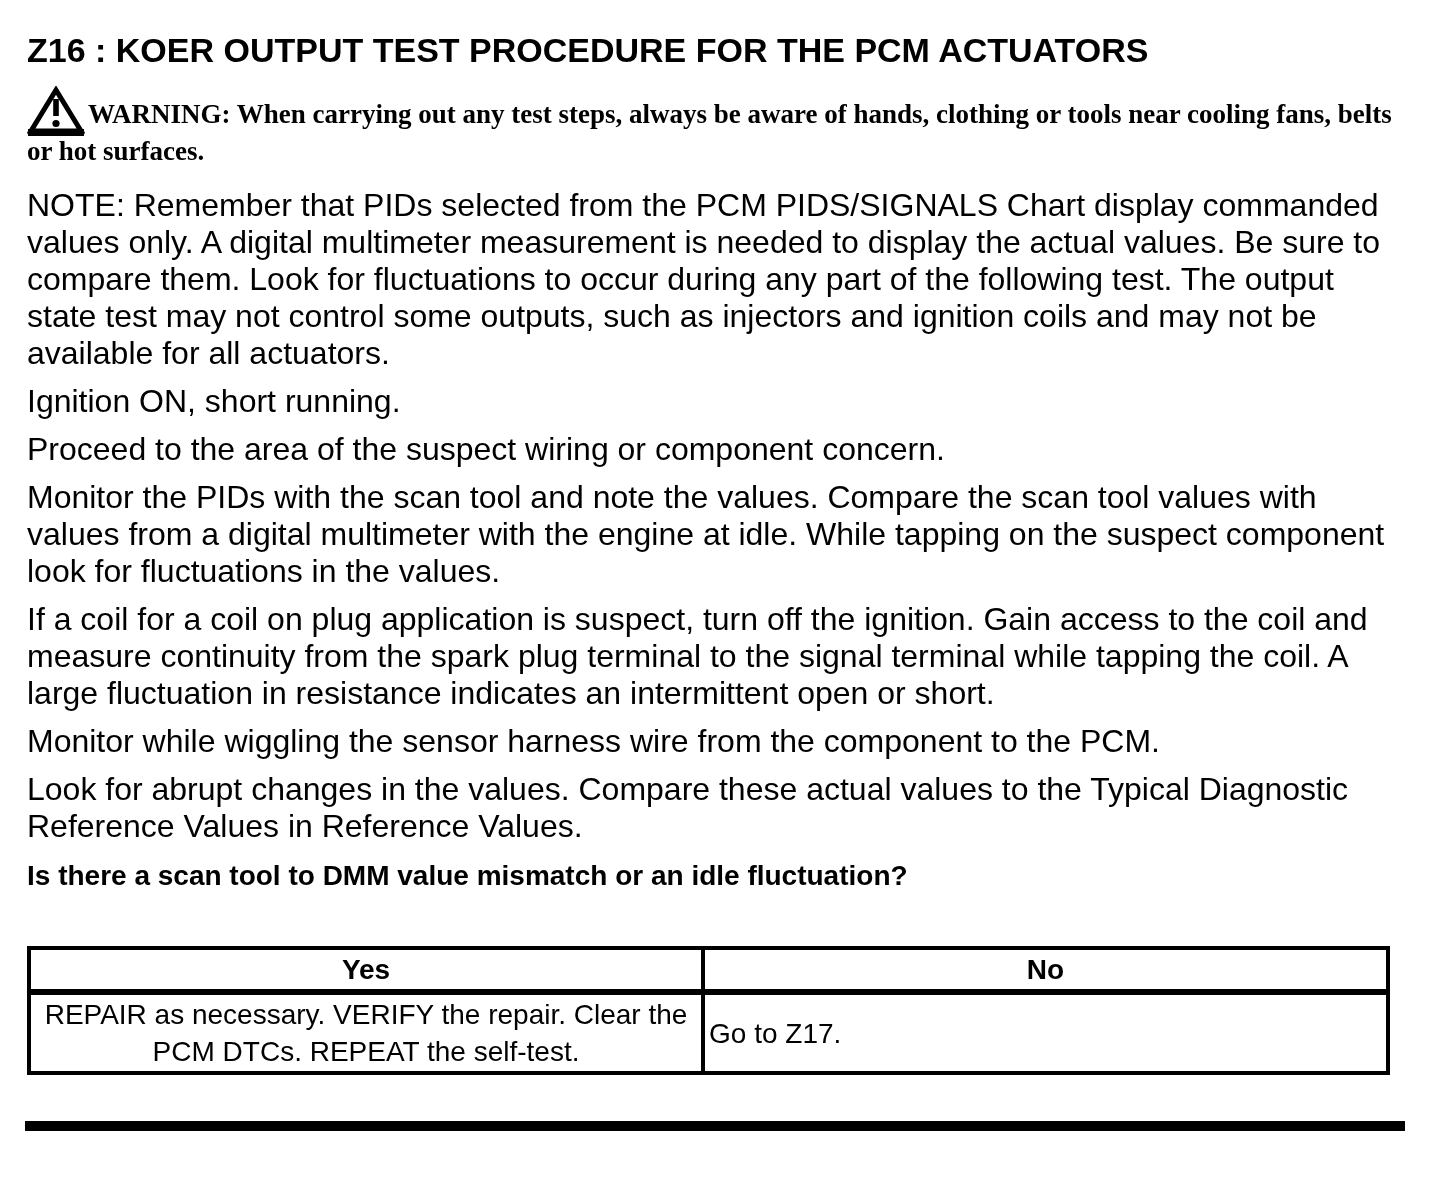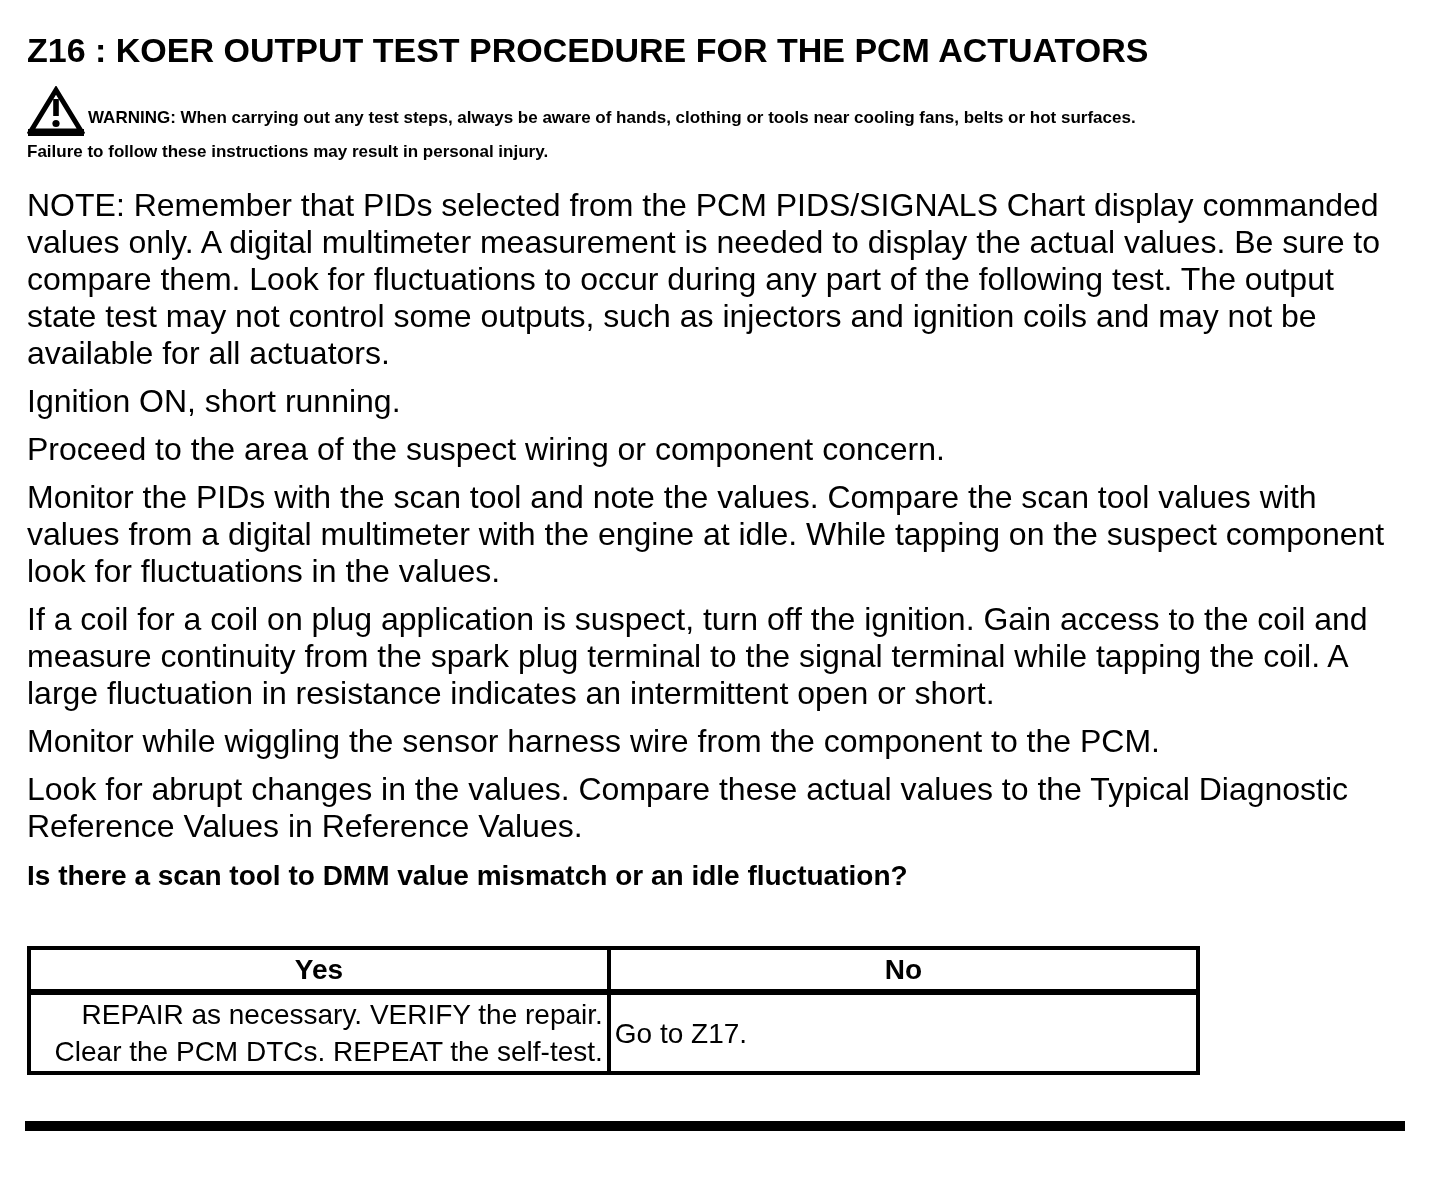--- a/index.html
+++ b/index.html
@@ -14,43 +14,44 @@
     overflow: hidden;
   }
   .doc-title {
     font-size: 34px;
     font-weight: bold;
     line-height: 28px;
     margin: 0 0 22px 0;
     letter-spacing: 0px;
   }
   .warning-block {
-    font-size: 17px;
+    font-size: 27px;
     font-weight: bold;
     line-height: 31px;
     margin: 0 0 20px 0;
+    font-family: Liberation Serif, serif;
   }
   .warning-icon-svg {
     vertical-align: -13px;
     margin-right: 3px;
   }
   .body-para {
     font-size: 32px;
     line-height: 37px;
     margin: 0 0 11px 0;
   }
   .question {
     font-size: 28px;
     font-weight: bold;
     line-height: 37px;
     margin: 12px 0 0 0;
   }
   table.decision-table {
     border-collapse: collapse;
-    width: 1173px;
+    width: 1363px;
     margin: 52px 0 0 0;
     table-layout: fixed;
   }
   table.decision-table th,
   table.decision-table td {
     border: 4px solid #000000;
     font-size: 28px;
     line-height: 37px;
   }
   table.decision-table th {
@@ -58,41 +59,40 @@
     text-align: center;
     padding: 1px 4px;
     border-bottom-width: 6px;
   }
   table.decision-table th.col-yes { width: 49.6%; }
   table.decision-table th.col-no  { width: 50.4%; }
   table.decision-table td {
     padding: 1px 4px;
     vertical-align: middle;
   }
-  table.decision-table td.cell-yes { text-align: right; }
+  table.decision-table td.cell-yes { text-align: center; }
   table.decision-table td.cell-no  { text-align: left; }
   .bottom-rule {
     height: 10px;
     background: #000000;
     width: 1380px;
     margin: 46px 0 0 -2px;
   }
 </style>
 </head>
 <body>
 
 <h1 class="doc-title">Z16 : KOER OUTPUT TEST PROCEDURE FOR THE PCM ACTUATORS</h1>
 
 <p class="warning-block"><svg class="warning-icon-svg" width="58" height="50" viewBox="0 0 58 50" aria-hidden="true">
       <polygon points="29,4 54,45 4,45" fill="none" stroke="#000000" stroke-width="5" stroke-linejoin="miter"></polygon>
       <line x1="1" y1="46.5" x2="57" y2="46.5" stroke="#000000" stroke-width="7"></line>
       <rect x="26.2" y="13" width="5.6" height="17" fill="#000000"></rect>
       <circle cx="29" cy="37.5" r="3.6" fill="#000000"></circle>
     </svg><span>WARNING:</span> <span>When carrying out any test steps, always be aware of hands, clothing or tools near cooling fans, belts or hot surfaces.</span><br>
-  <span>Failure to follow these instructions may result in personal injury.</span>
 </p>
 
 <p class="body-para">NOTE: Remember that PIDs selected from the PCM PIDS/SIGNALS Chart display commanded values only. A digital multimeter measurement is needed to display the actual values. Be sure to compare them. Look for fluctuations to occur during any part of the following test. The output state test may not control some outputs, such as injectors and ignition coils and may not be available for all actuators.</p>
 <p class="body-para">Ignition ON, short running.</p>
 <p class="body-para">Proceed to the area of the suspect wiring or component concern.</p>
 <p class="body-para">Monitor the PIDs with the scan tool and note the values. Compare the scan tool values with values from a digital multimeter with the engine at idle. While tapping on the suspect component look for fluctuations in the values.</p>
 <p class="body-para">If a coil for a coil on plug application is suspect, turn off the ignition. Gain access to the coil and measure continuity from the spark plug terminal to the signal terminal while tapping the coil. A large fluctuation in resistance indicates an intermittent open or short.</p>
 <p class="body-para">Monitor while wiggling the sensor harness wire from the component to the PCM.</p>
 <p class="body-para">Look for abrupt changes in the values. Compare these actual values to the Typical Diagnostic Reference Values in Reference Values.</p>
 

